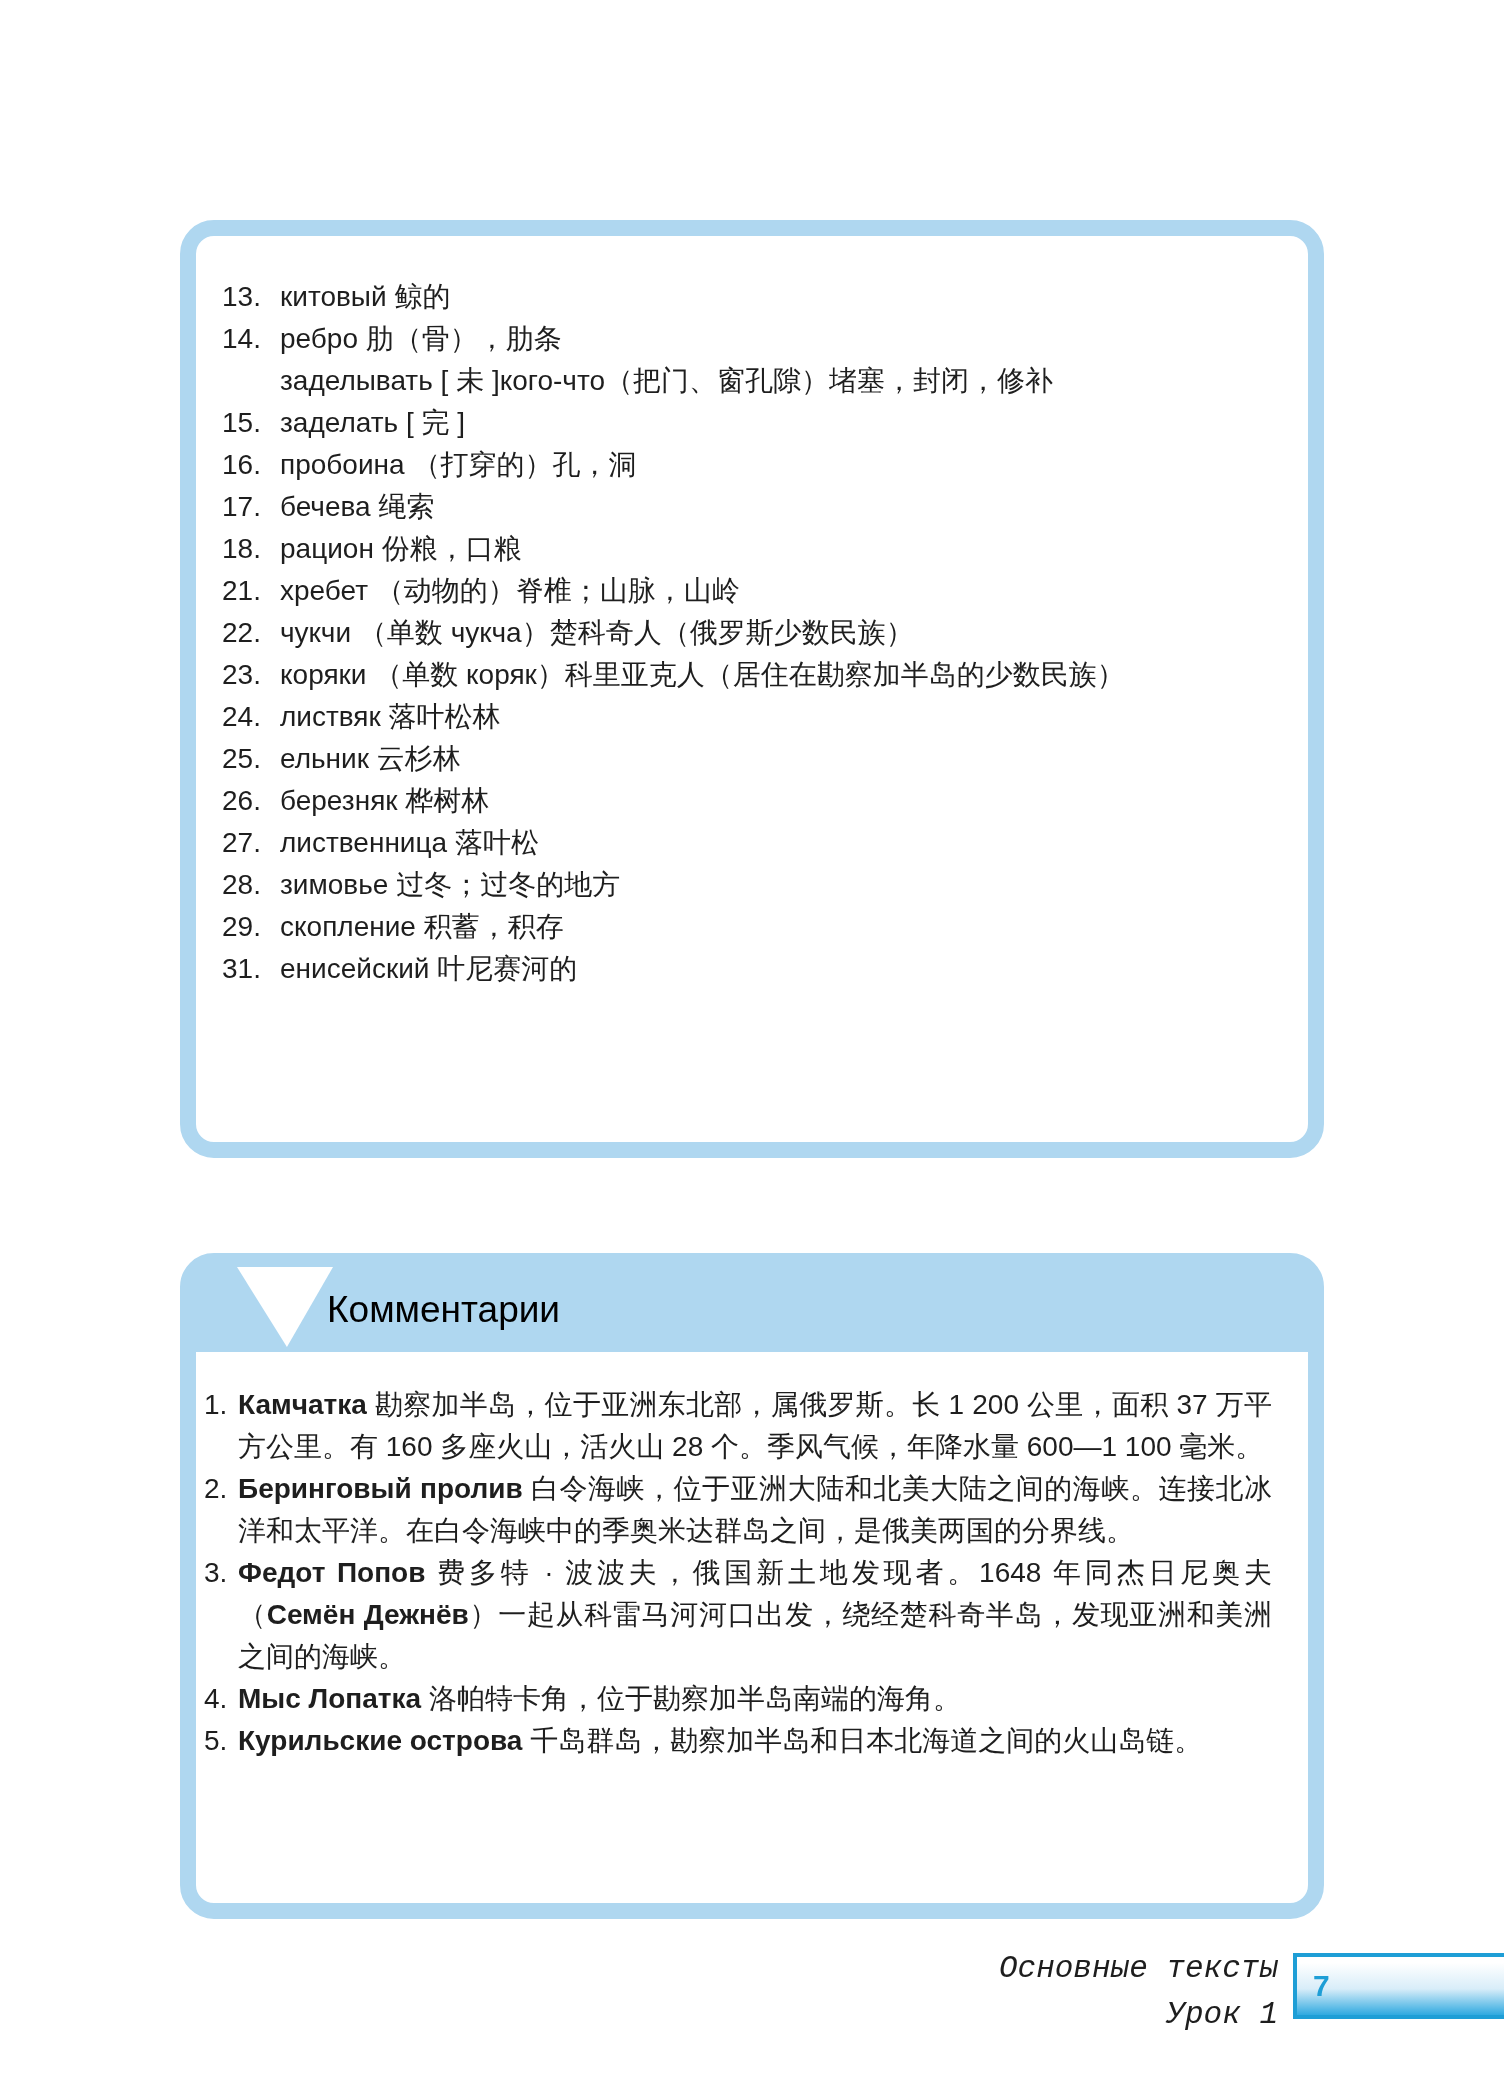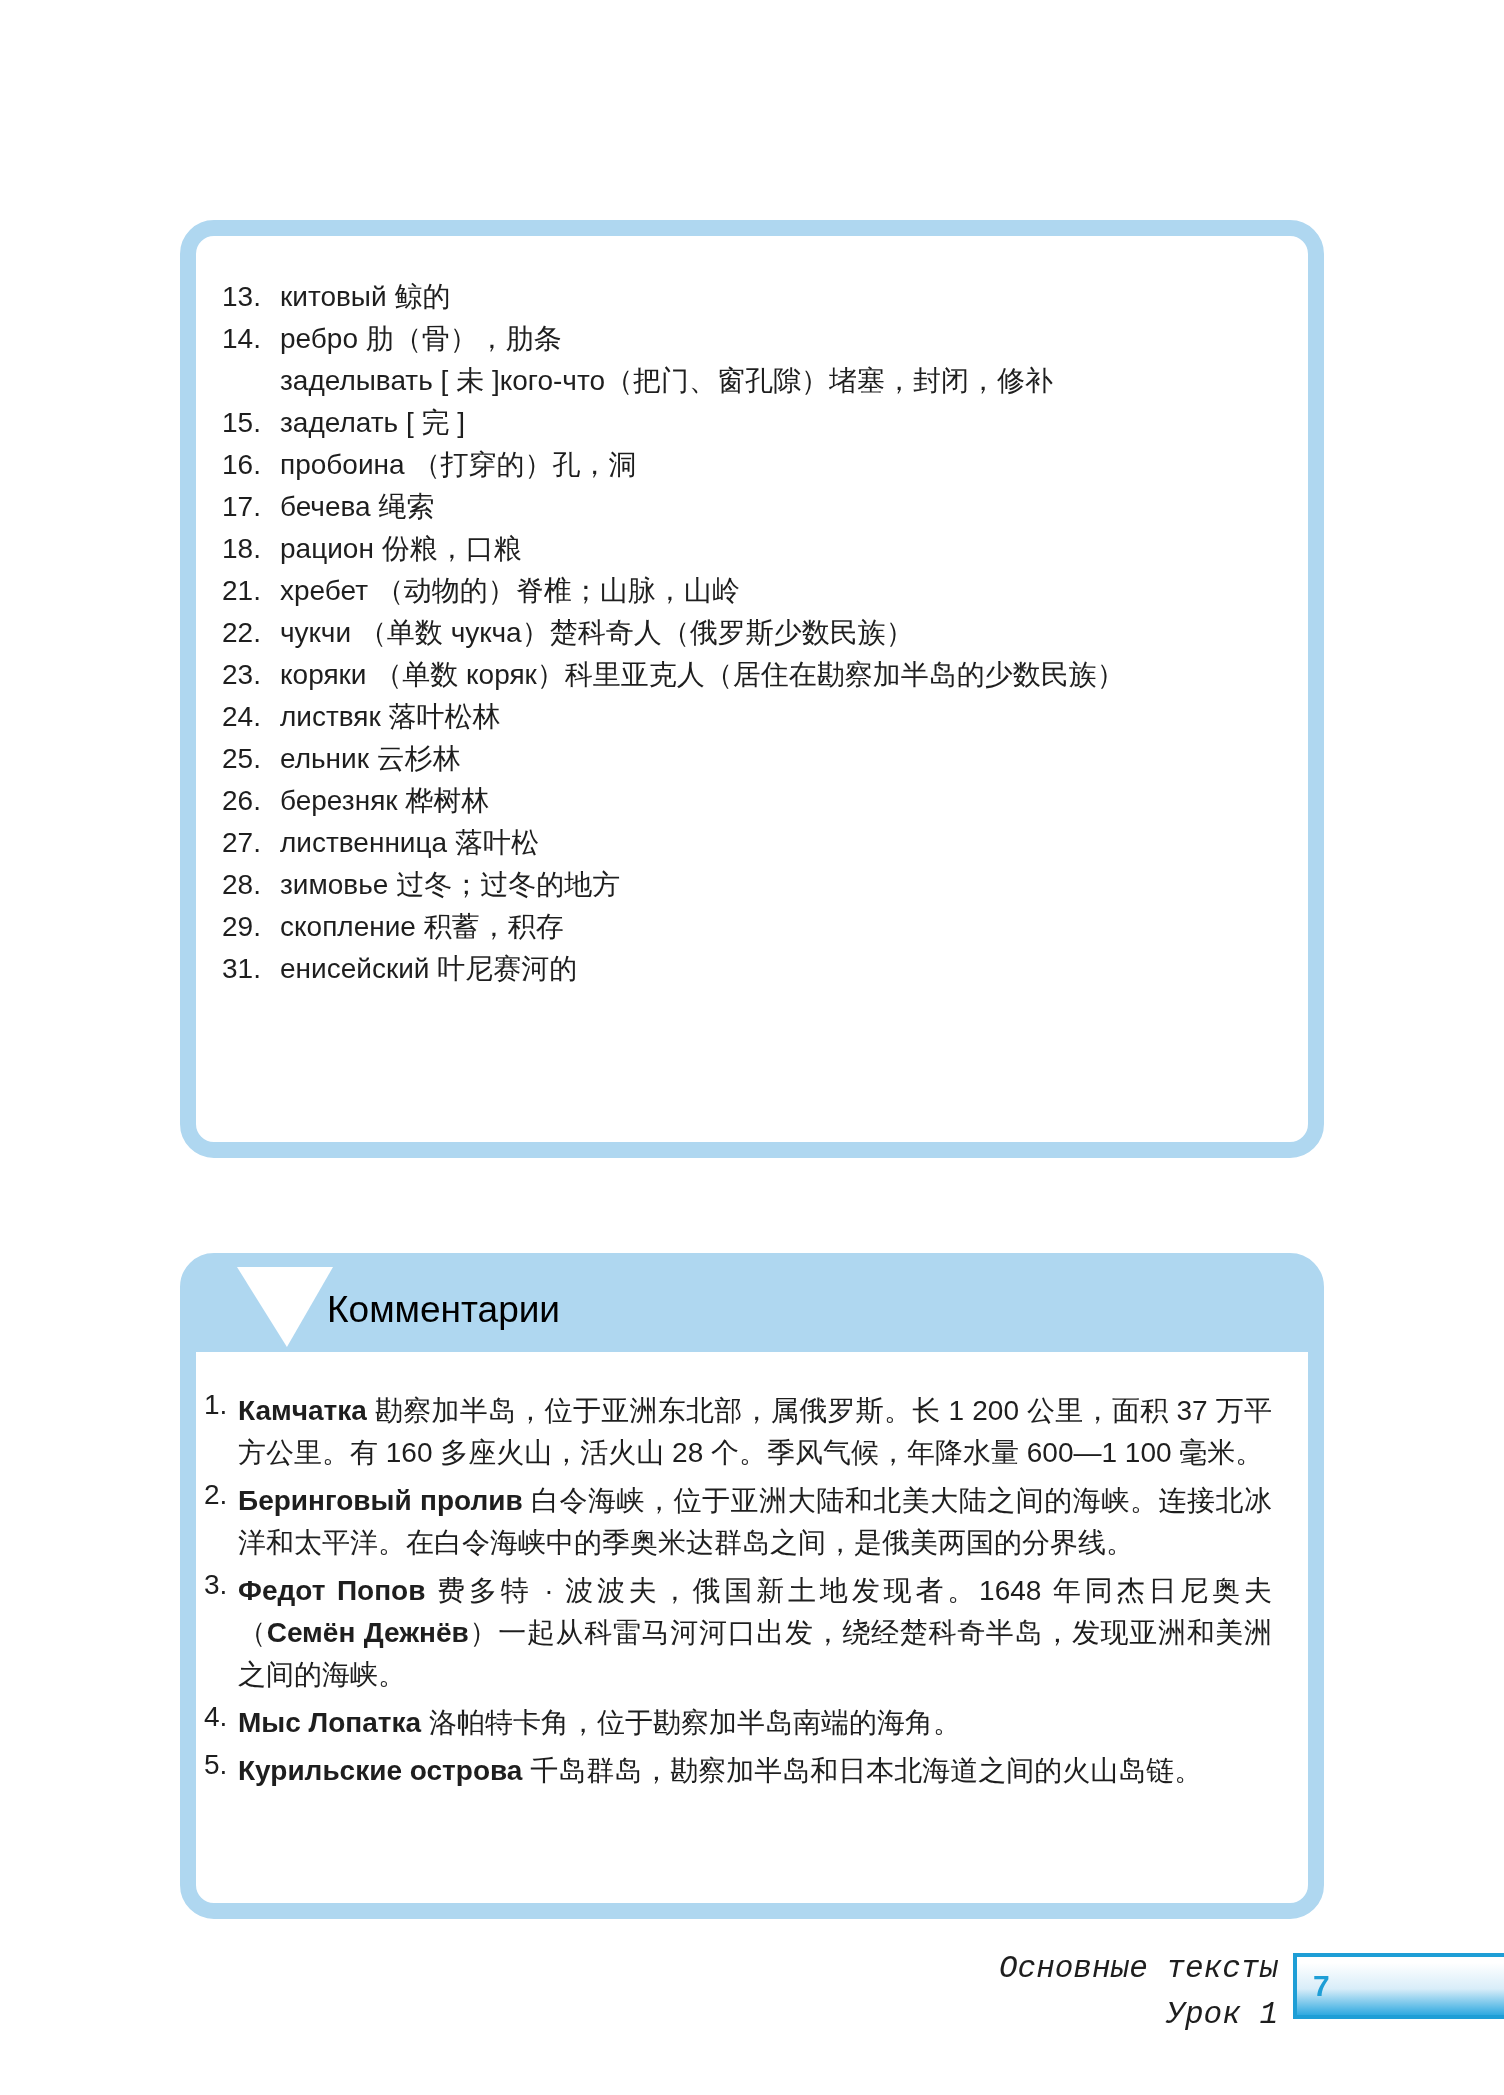--- a/index.html
+++ b/index.html
@@ -52,21 +52,21 @@
     font-size: 37px;
     color: #000000;
   }
   .comments-list {
     padding: 32px 36px 26px 8px;
     font-size: 28px;
     line-height: 42px;
   }
   .c-item { display: flex; }
   .c-num { flex: 0 0 34px; text-align: left; }
-  .c-body { flex: 1 1 auto; text-align: justify; margin-top: 6px; }
+  .c-body { flex: 1 1 auto; text-align: justify; }
   .c-body b { font-weight: bold; }
 
   .footer {
     position: absolute;
     top: 1946px; right: 226px;
     text-align: right;
     font-family: Liberation Mono, monospace;
     font-style: italic;
     font-size: 31px;
     line-height: 46px;

